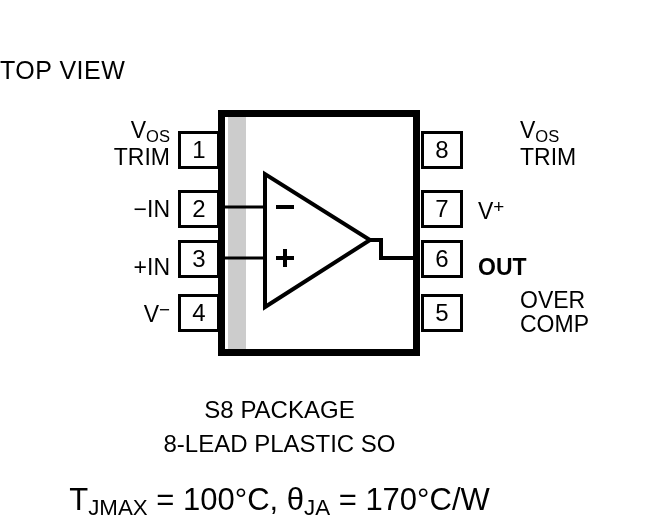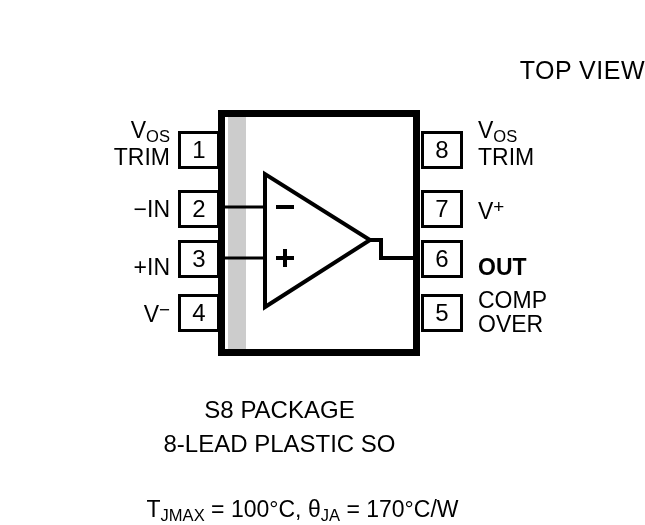--- a/index.html
+++ b/index.html
@@ -20,21 +20,21 @@
     height: 525px;
     background: #ffffff;
   }
 
   
   .top-view-title {
     position: absolute;
     left: 0;
     top: 58px;
     width: 645px;
-    text-align: right;
+    text-align: left;
     font-size: 25px;
     letter-spacing: 0.5px;
     line-height: 1;
     white-space: nowrap;
   }
 
   
   .package-body {
     position: absolute;
     left: 218px;
@@ -79,21 +79,21 @@
   
   .pin-label {
     position: absolute;
     font-size: 23px;
     line-height: 1.0;
     white-space: nowrap;
   }
   .lbl-left  { text-align: right; right: 475px; }
   .lbl-right { text-align: left;  left: 478px; }
 
-  .two-line { line-height: 1.05; }
+  .two-line { line-height: 1.05; margin-left: 42px; }
 
   sub {
     font-size: 0.72em;
     vertical-align: -0.22em;
     letter-spacing: 0;
   }
   sup {
     font-size: 0.82em;
     vertical-align: 0.30em;
   }
@@ -110,21 +110,21 @@
     position: absolute;
     left: 0;
     width: 559px;
     text-align: center;
     font-size: 24px;
     line-height: 1;
     white-space: nowrap;
   }
   .caption-1 { top: 398px; }
   .caption-2 { top: 432px; text-align: center; }
-  .caption-3 { top: 498px; font-size: 23px; margin-left: 23px; }
+  .caption-3 { top: 484px; font-size: 31px; }
 </style>
 </head>
 <body>
 
 <div id="root">
 
   <div class="top-view-title">TOP VIEW</div>
 
   <div class="package-body"></div>
   <div class="orientation-bar"></div>
@@ -195,22 +195,22 @@
 
   <div class="pin-label lbl-right" style="top:198px;">
     <span>V</span><sup>+</sup>
   </div>
 
   <div class="pin-label lbl-right" style="top:256px;font-weight:bold;">
     <span>OUT</span>
   </div>
 
   <div class="pin-label lbl-right two-line" style="top:288px;">
+    <div>OVER</div>
     <div>COMP</div>
-    <div>OVER</div>
   </div>
 
   <div class="caption caption-1">S8 PACKAGE</div>
 
   <div class="caption caption-2">8-LEAD PLASTIC SO</div>
 
   <div class="caption caption-3">
     <span>T</span><sub>JMAX</sub><span> = 100°C, </span><span>θ</span><sub>JA</sub><span> = 170°C/W</span>
   </div>
 

